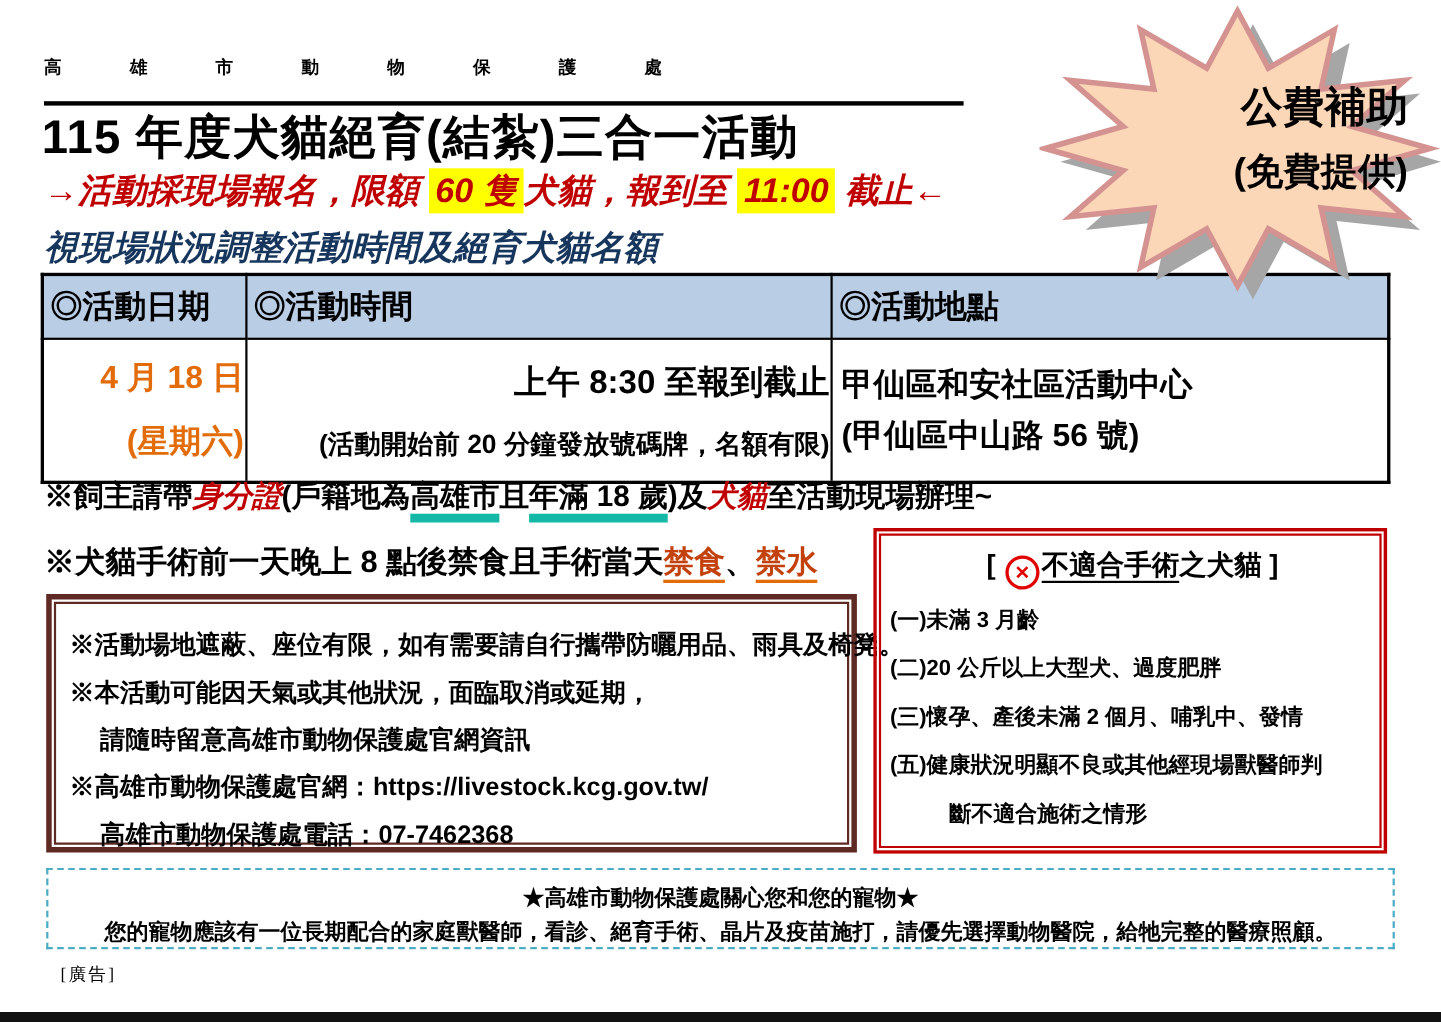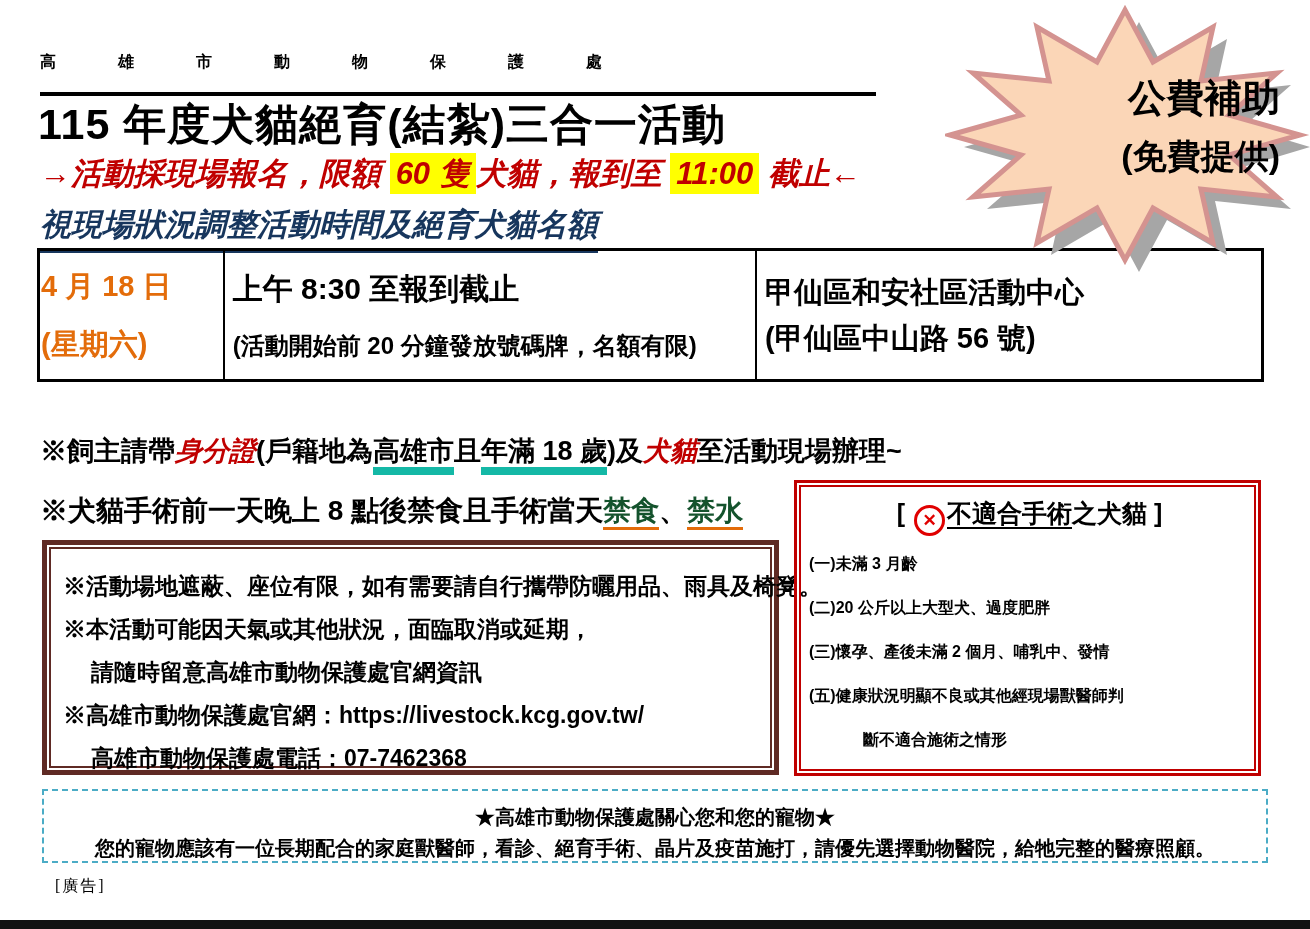--- a/index.html
+++ b/index.html
@@ -26,50 +26,50 @@
   .burst-text .l2{font-size:34px;}
 
   
   table.event{position:absolute;left:37px;top:248px;width:1227px;border-collapse:collapse;
     table-layout:fixed;border:3px solid #000;}
   table.event th,table.event td{border:2px solid #000;}
   table.event th{height:54px;background:#b9cde5;font-size:29px;font-weight:bold;
     text-align:left;padding-left:6px;}
   table.event td{height:126px;vertical-align:middle;}
   .col1{width:185px;} .col2{width:532px;} .col3{width:506px;}
-  td.date-cell{text-align:left;color:#e36c0a;font-size:29px;font-weight:bold;line-height:58px;}
-  td.time-cell{padding-left:8px;font-weight:bold;}
+  td.date-cell{text-align:right;color:#e36c0a;font-size:29px;font-weight:bold;line-height:58px;}
+  td.time-cell{padding-left:8px;font-weight:bold;text-align:right;}
   .time-l1{font-size:30px;margin-bottom:20px;}
   .time-l2{font-size:24px;}
   td.place-cell{padding-left:8px;font-weight:bold;font-size:29px;line-height:46px;}
 
   
   .note1{position:absolute;left:40px;top:433px;font-size:27px;font-weight:bold;white-space:nowrap;}
   .note1 .red{color:#c00000;font-style:italic;}
   .note1 .ul{border-bottom:8px solid #14b8a6;padding-bottom:1px;}
   .note2{position:absolute;left:40px;top:492px;font-size:28px;font-weight:bold;white-space:nowrap;}
-  .note2 .oul{color:#14532d;border-bottom:3px solid #e36c0a;padding-bottom:1px;}
+  .note2 .oul{color:#c2410c;border-bottom:3px solid #e36c0a;padding-bottom:1px;}
 
   
   .info-box{position:absolute;left:42px;top:540px;width:737px;height:235px;box-sizing:border-box;
     border:5px solid #5f2a24;box-shadow:inset 0 0 0 2px #ffffff,inset 0 0 0 4px #5f2a24;
     padding:20px 10px 0 16px;}
   .info-box .line{font-size:23px;font-weight:bold;line-height:43px;white-space:nowrap;}
   .info-box .indent{padding-left:28px;}
 
   
   .warn-box{position:absolute;left:794px;top:480px;width:467px;height:296px;box-sizing:border-box;
     border:3px solid #c00000;box-shadow:inset 0 0 0 2px #ffffff,inset 0 0 0 4px #c00000;
     padding:14px 8px 0 12px;}
   .warn-title{text-align:center;font-size:25px;font-weight:bold;margin-bottom:6px;}
   .warn-title .tul{border-bottom:2px solid #000;}
   .circle-x{display:inline-block;width:25px;height:25px;border:3px solid #e00000;border-radius:50%;
     color:#e00000;font-size:17px;line-height:25px;text-align:center;font-weight:bold;
     vertical-align:-4px;margin:0 2px;}
-  .warn-box .item{font-size:16px;font-weight:bold;line-height:44px;white-space:nowrap;}
+  .warn-box .item{font-size:20px;font-weight:bold;line-height:44px;white-space:nowrap;}
   .warn-box .item-indent{padding-left:54px;}
 
   
   .footer-box{position:absolute;left:42px;top:789px;width:1226px;height:74px;box-sizing:border-box;
     border:2px dashed #4bacc6;text-align:center;font-size:20px;font-weight:bold;
     padding-top:11px;line-height:31px;}
 
   .ad-label{position:absolute;left:55px;top:876px;font-family:"Liberation Serif",serif;
     font-size:16px;letter-spacing:2px;}
   .bottom-bar{position:absolute;left:0;top:920px;width:1310px;height:9px;background:#121212;}
@@ -99,20 +99,25 @@
     </div>
   </div>
 
   <table class="event">
     <colgroup>
         <col class="col1">
         <col class="col2">
         <col class="col3">
       </colgroup>
     <tbody>
+        <tr>
+      <th>◎活動日期</th>
+      <th>◎活動時間</th>
+      <th>◎活動地點</th>
+    </tr>
     <tr>
       <td class="date-cell">
         <div>4 月 18 日</div>
         <div>(星期六)</div>
       </td>
       <td class="time-cell">
         <div class="time-l1">上午 8:30 至報到截止</div>
         <div class="time-l2">(活動開始前 20 分鐘發放號碼牌，名額有限)</div>
       </td>
       <td class="place-cell">

